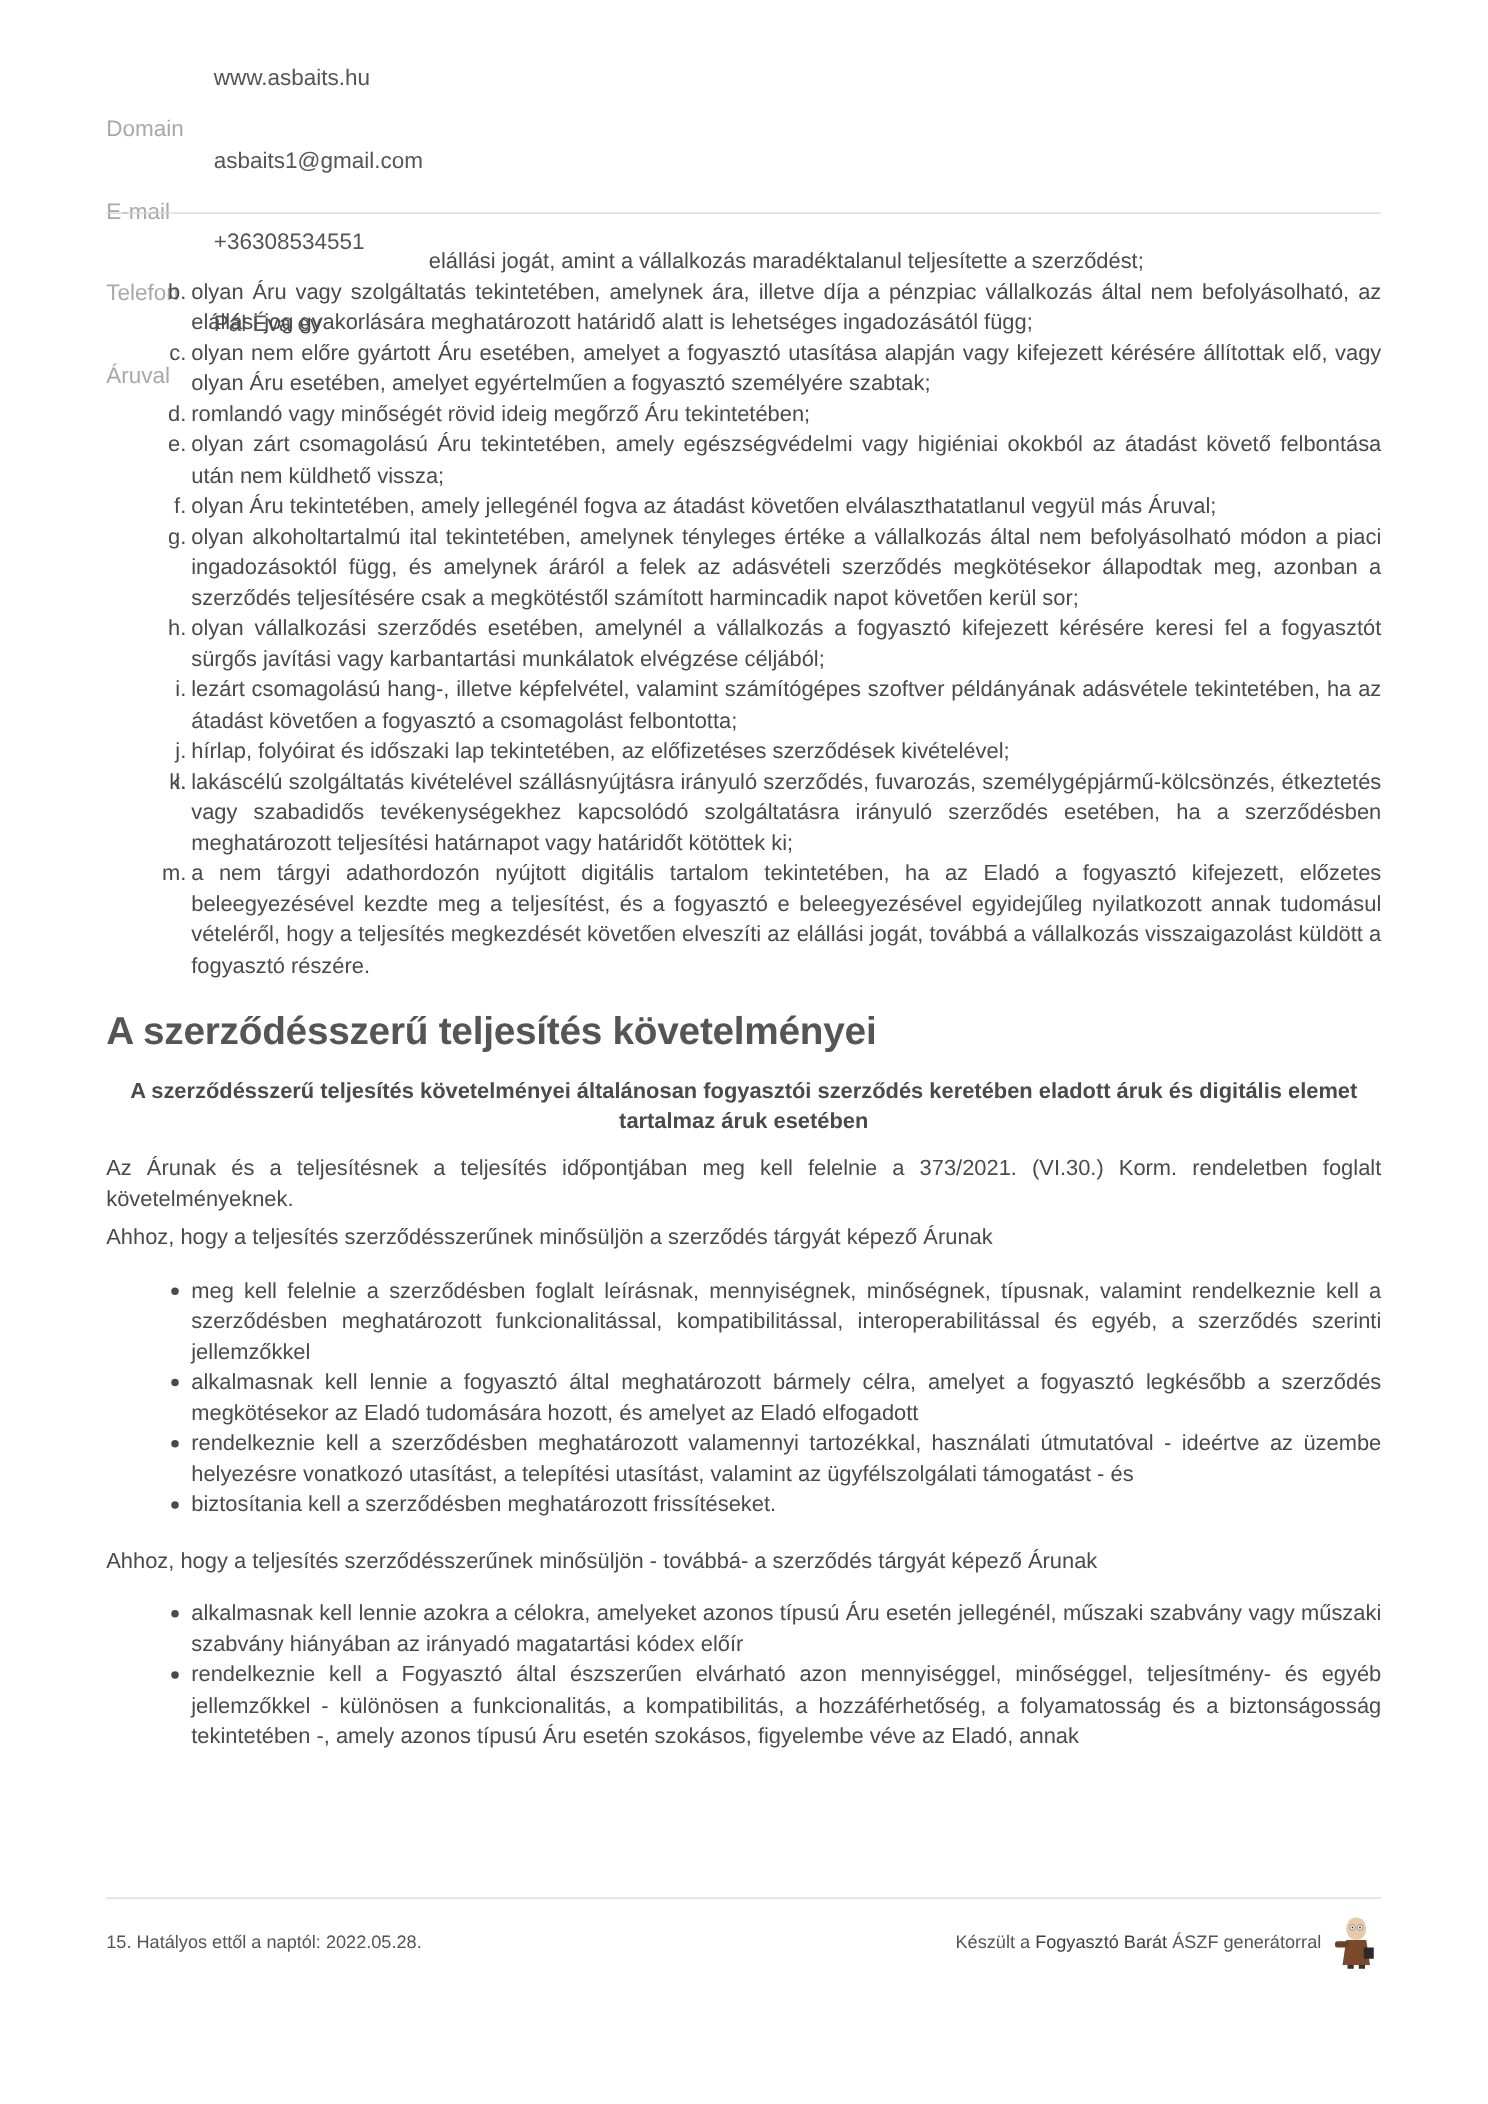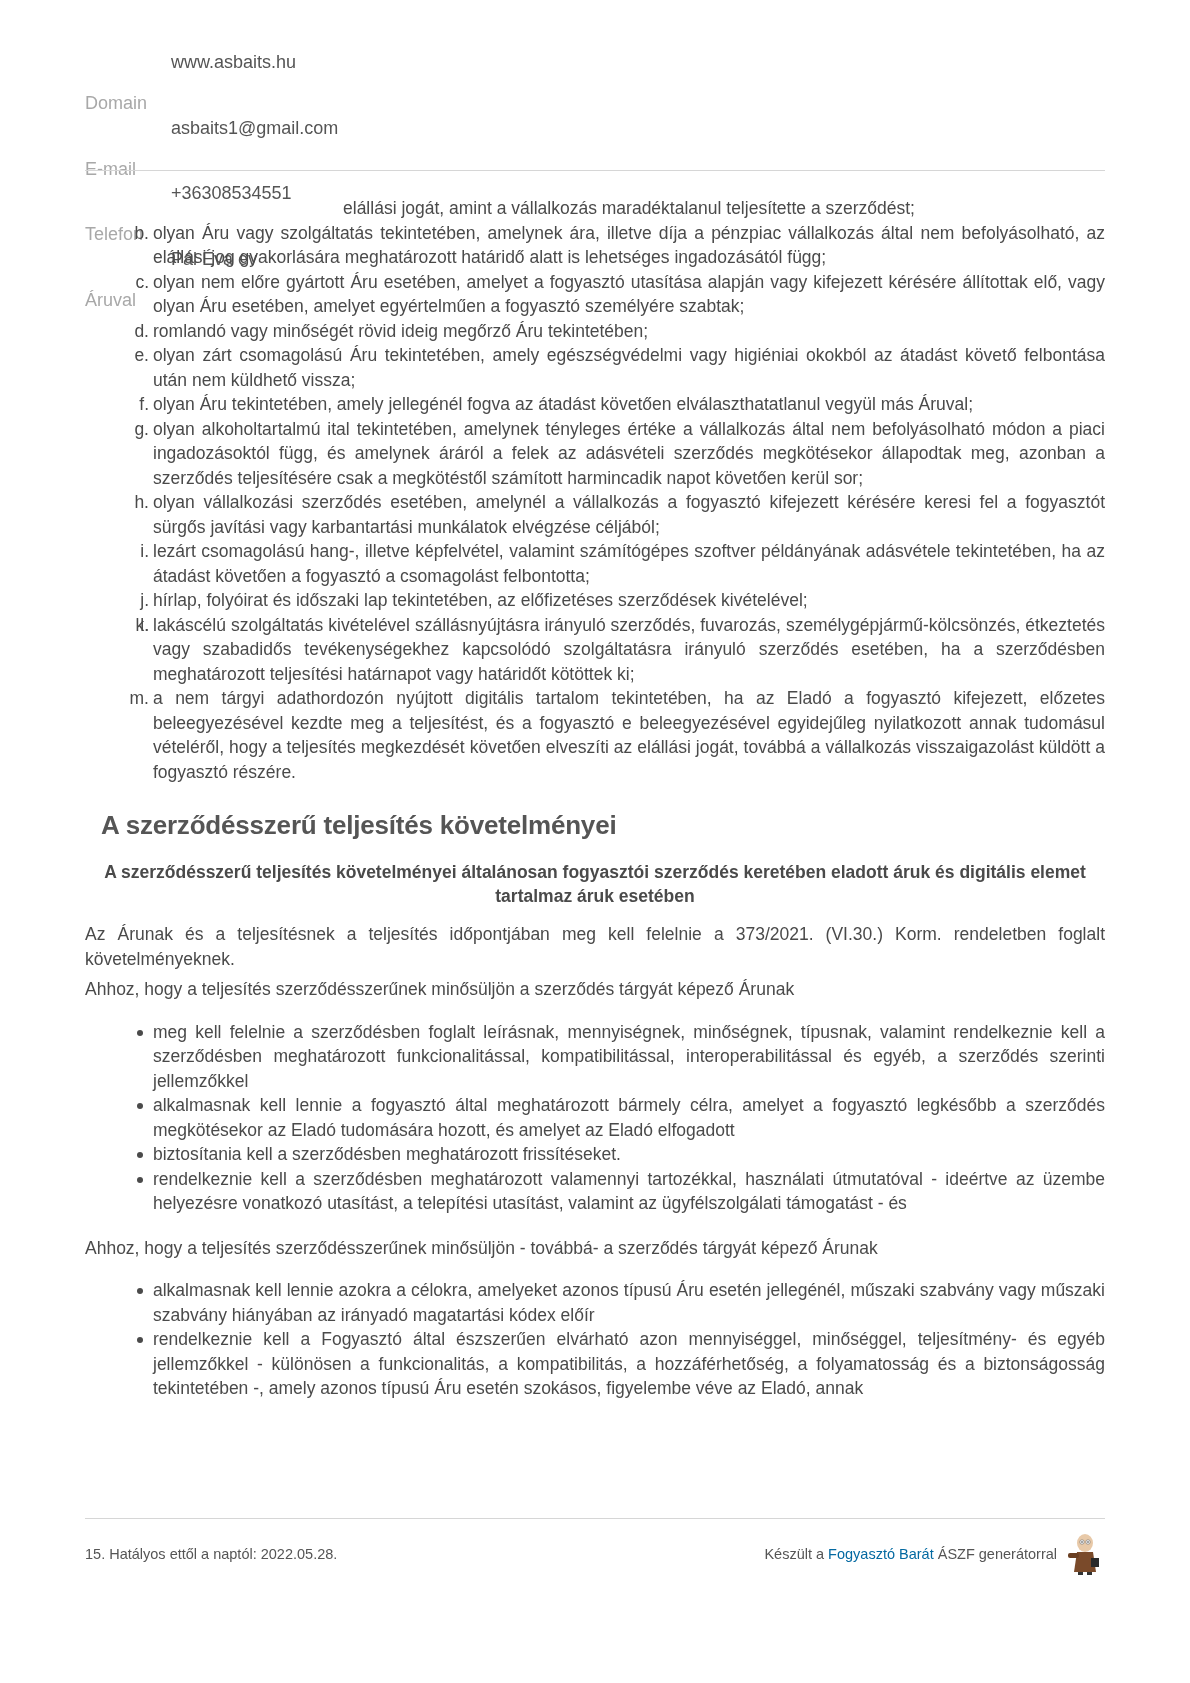--- a/index.html
+++ b/index.html
@@ -73,24 +73,24 @@
       position: absolute;
       left: -24px;
       width: 20px;
       text-align: right;
     }
     .continuation {
       padding-left: 68px;
       text-align: center;
     }
     h2.section-title {
-      font-size: 26px;
+      font-size: 31px;
       font-weight: bold;
       color: #555555;
-      margin: 26px 0 20px 16px;
+      margin: 26px 0 20px 0;
       line-height: 30px;
       letter-spacing: -0.2px;
     }
     h3.sub-title {
       font-size: 17.5px;
       font-weight: bold;
       color: #4a4a4a;
       margin: 0 0 14px 0;
       line-height: 24px;
       text-align: center;
@@ -129,21 +129,21 @@
       position: absolute;
       left: 0;
       top: 6px;
     }
     .footer-right {
       position: absolute;
       right: 48px;
       top: 6px;
     }
     .footer-link {
-      color: #0369a1;
+      color: #404040;
       text-decoration: none;
     }
     .mascot {
       position: absolute;
       right: 0;
       top: -10px;
       width: 40px;
       height: 48px;
     }
   </style>
@@ -193,22 +193,22 @@
 
     <h2 class="section-title">A szerződésszerű teljesítés követelményei</h2>
     <h3 class="sub-title">A szerződésszerű teljesítés követelményei általánosan fogyasztói szerződés keretében eladott áruk és digitális elemet tartalmaz áruk esetében</h3>
 
     <p class="para">Az Árunak és a teljesítésnek a teljesítés időpontjában meg kell felelnie a 373/2021. (VI.30.) Korm. rendeletben foglalt követelményeknek.</p>
     <p class="para">Ahhoz, hogy a teljesítés szerződésszerűnek minősüljön a szerződés tárgyát képező Árunak</p>
 
     <ul class="bullet-list">
       <li><span class="dot"></span><span>meg kell felelnie a szerződésben foglalt leírásnak, mennyiségnek, minőségnek, típusnak, valamint rendelkeznie kell a szerződésben meghatározott funkcionalitással, kompatibilitással, interoperabilitással és egyéb, a szerződés szerinti jellemzőkkel</span></li>
       <li><span class="dot"></span><span>alkalmasnak kell lennie a fogyasztó által meghatározott bármely célra, amelyet a fogyasztó legkésőbb a szerződés megkötésekor az Eladó tudomására hozott, és amelyet az Eladó elfogadott</span></li>
+      <li><span class="dot"></span><span>rendelkeznie kell a szerződésben meghatározott valamennyi tartozékkal, használati útmutatóval - ideértve az üzembe helyezésre vonatkozó utasítást, a telepítési utasítást, valamint az ügyfélszolgálati támogatást - és</span></li>
       <li><span class="dot"></span><span>biztosítania kell a szerződésben meghatározott frissítéseket.</span></li>
-      <li><span class="dot"></span><span>rendelkeznie kell a szerződésben meghatározott valamennyi tartozékkal, használati útmutatóval - ideértve az üzembe helyezésre vonatkozó utasítást, a telepítési utasítást, valamint az ügyfélszolgálati támogatást - és</span></li>
     </ul>
 
     <p class="para">Ahhoz, hogy a teljesítés szerződésszerűnek minősüljön - továbbá- a szerződés tárgyát képező Árunak</p>
 
     <ul class="bullet-list">
       <li><span class="dot"></span><span>alkalmasnak kell lennie azokra a célokra, amelyeket azonos típusú Áru esetén jellegénél, műszaki szabvány vagy műszaki szabvány hiányában az irányadó magatartási kódex előír</span></li>
       <li><span class="dot"></span><span>rendelkeznie kell a Fogyasztó által észszerűen elvárható azon mennyiséggel, minőséggel, teljesítmény- és egyéb jellemzőkkel - különösen a funkcionalitás, a kompatibilitás, a hozzáférhetőség, a folyamatosság és a biztonságosság tekintetében -, amely azonos típusú Áru esetén szokásos, figyelembe véve az Eladó, annak</span></li>
     </ul>
   </div>
 

